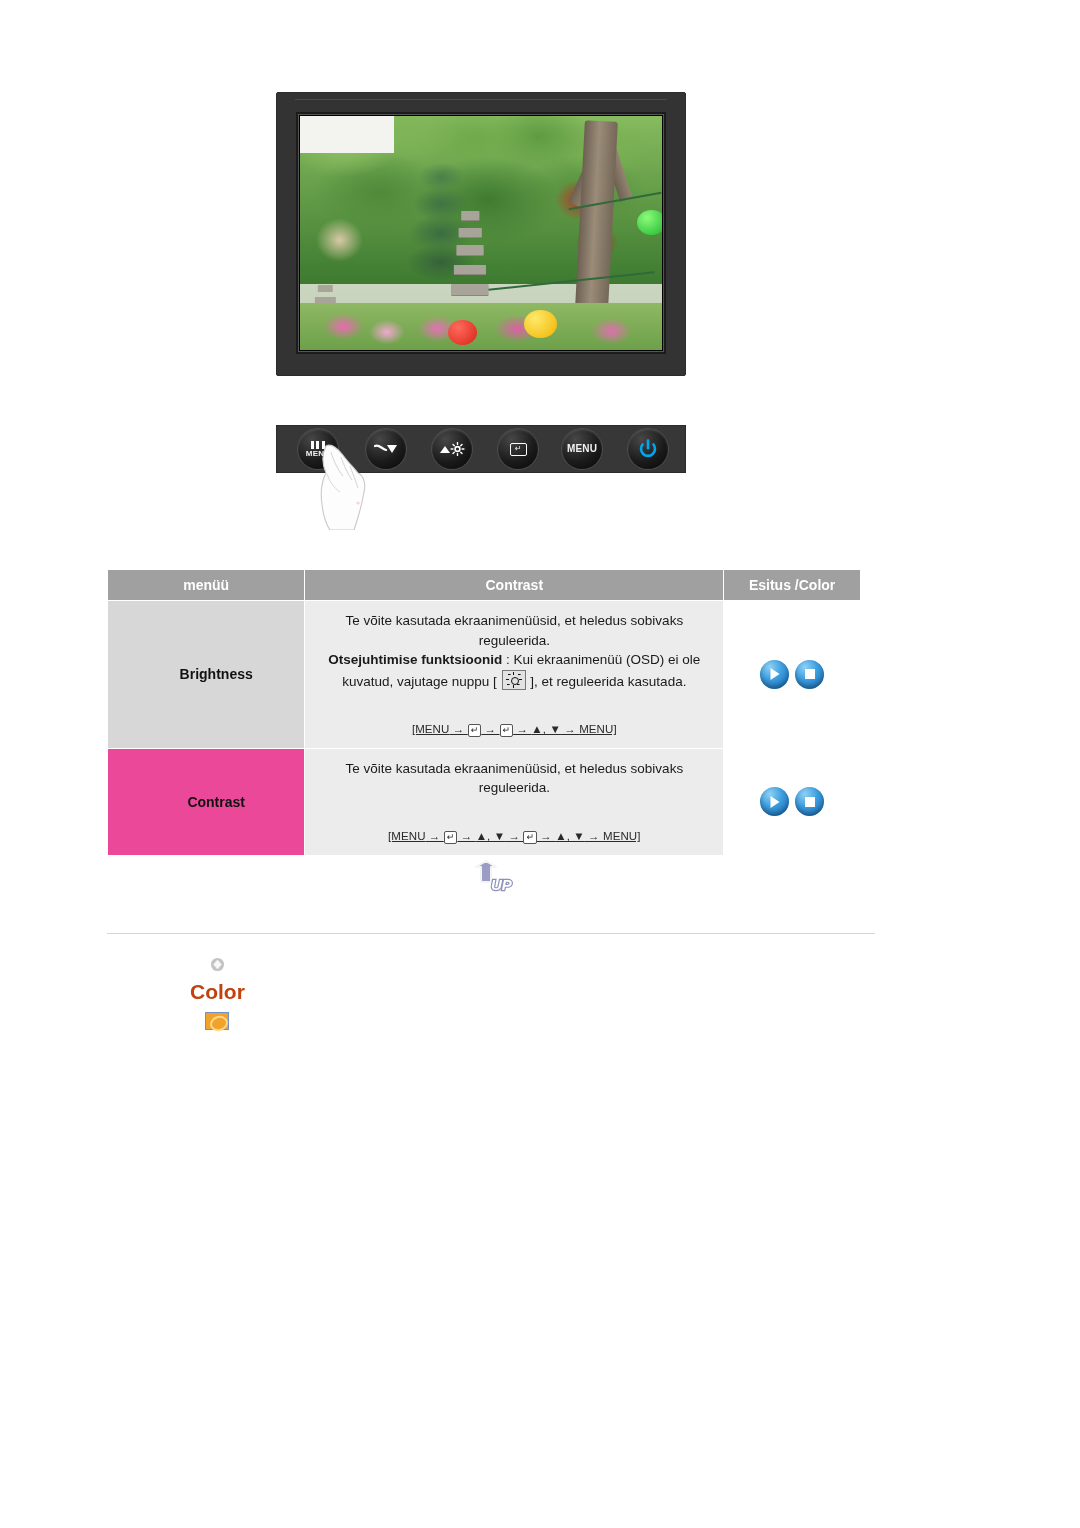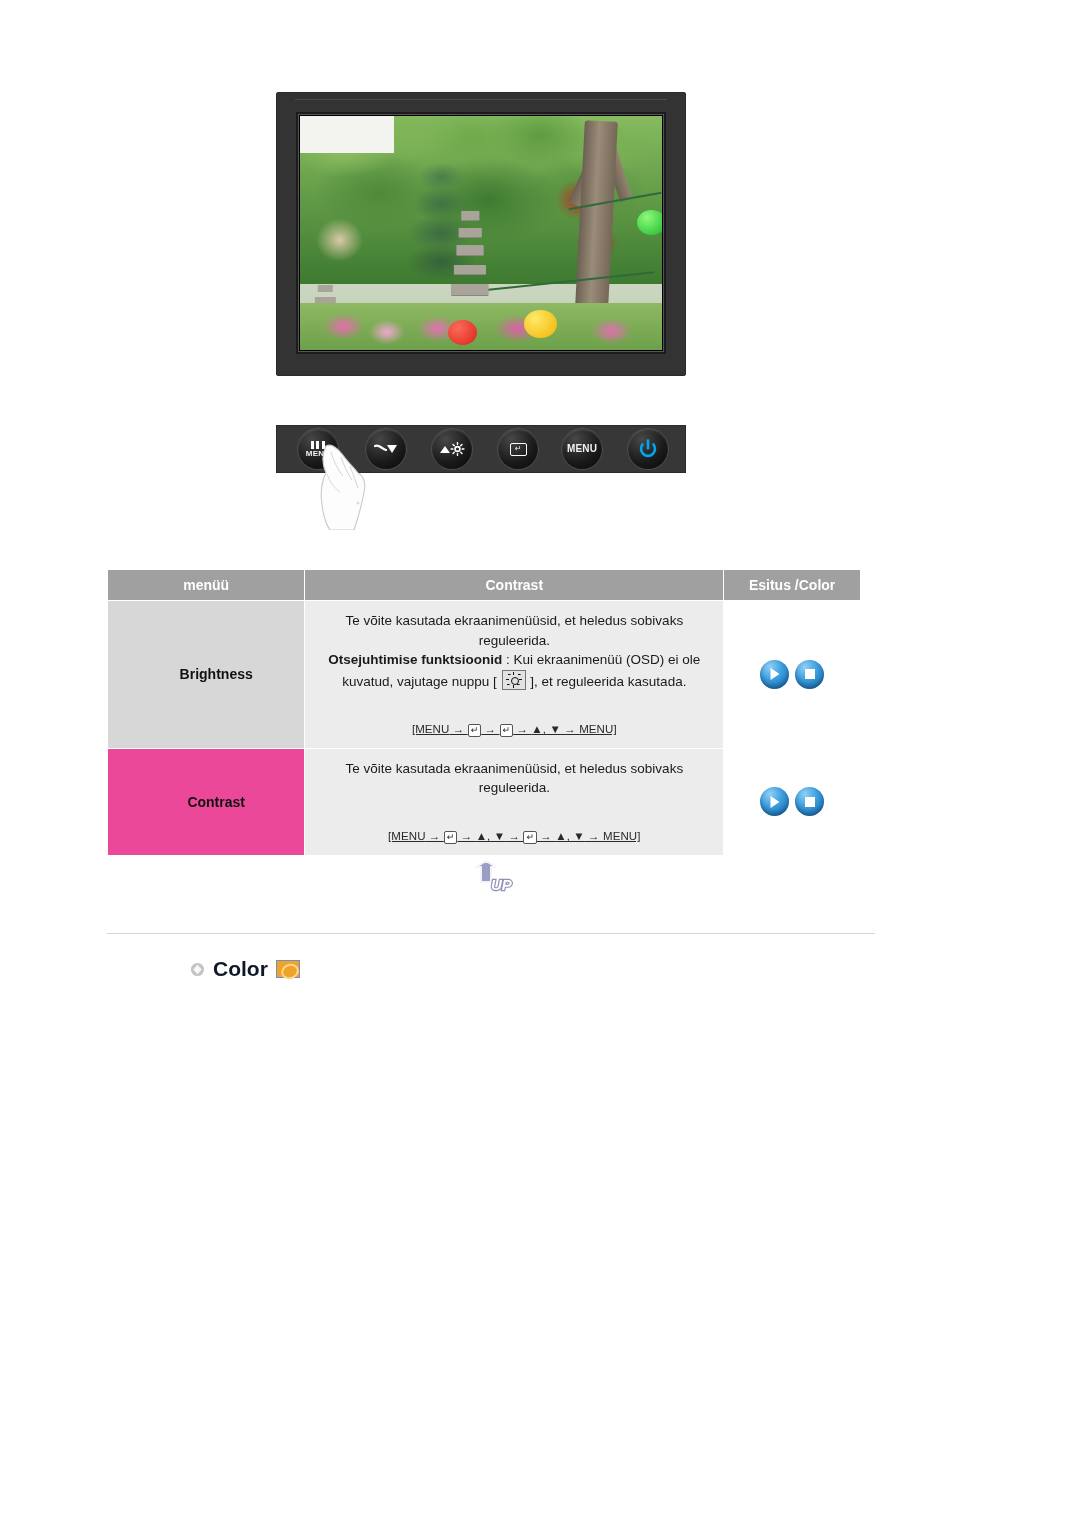--- a/index.html
+++ b/index.html
@@ -342,21 +342,21 @@
     left:107px; top:933px;
     width:768px; height:1px;
     background:#d5d5d5;
   }
 
   
   .color-head {
     position:absolute;
     left:190px; top:957px;
     display:flex; align-items:center; gap:8px;
-    font-size:21px; font-weight:bold; color:#0f172a;
+    font-size:21px; font-weight:bold; color:#c2410c;flex-direction:column;
   }
   .bullet-icon {
     width:15px;height:15px;
     display:inline-block;
   }
   .color-chip {
     width:24px;height:18px;
     background:#f0a22a;
     border:1px solid #6f90c8;
     position:relative;

